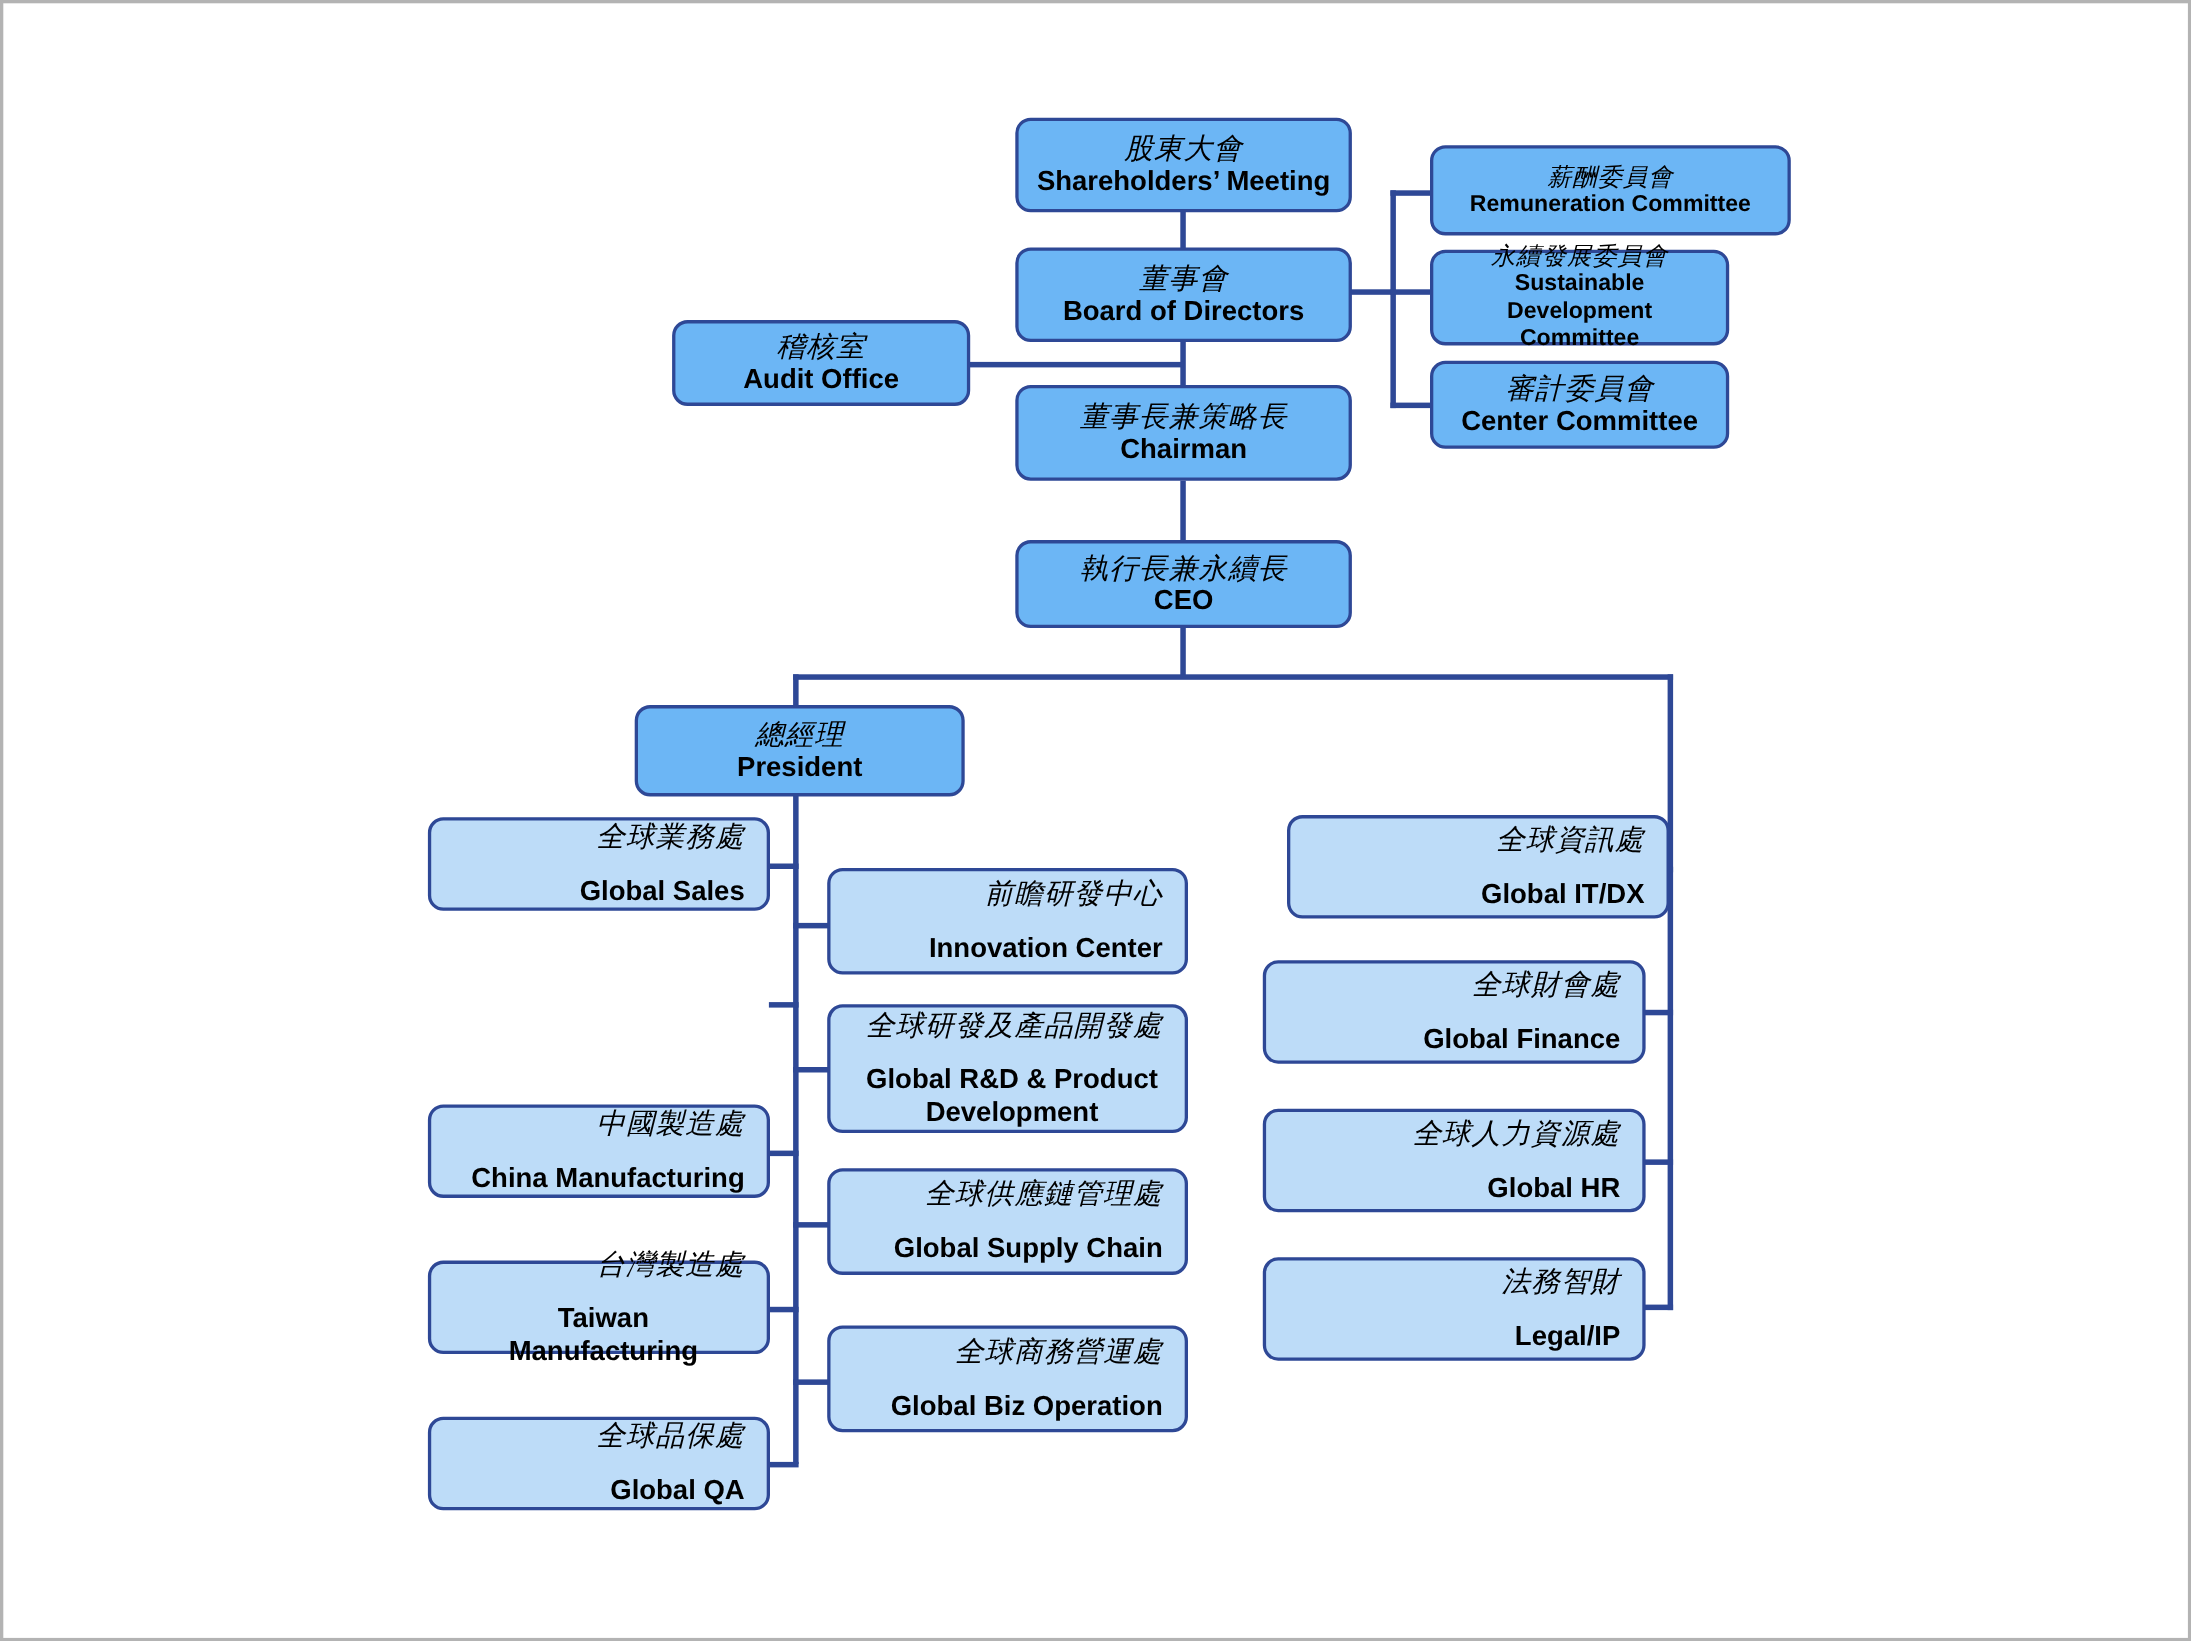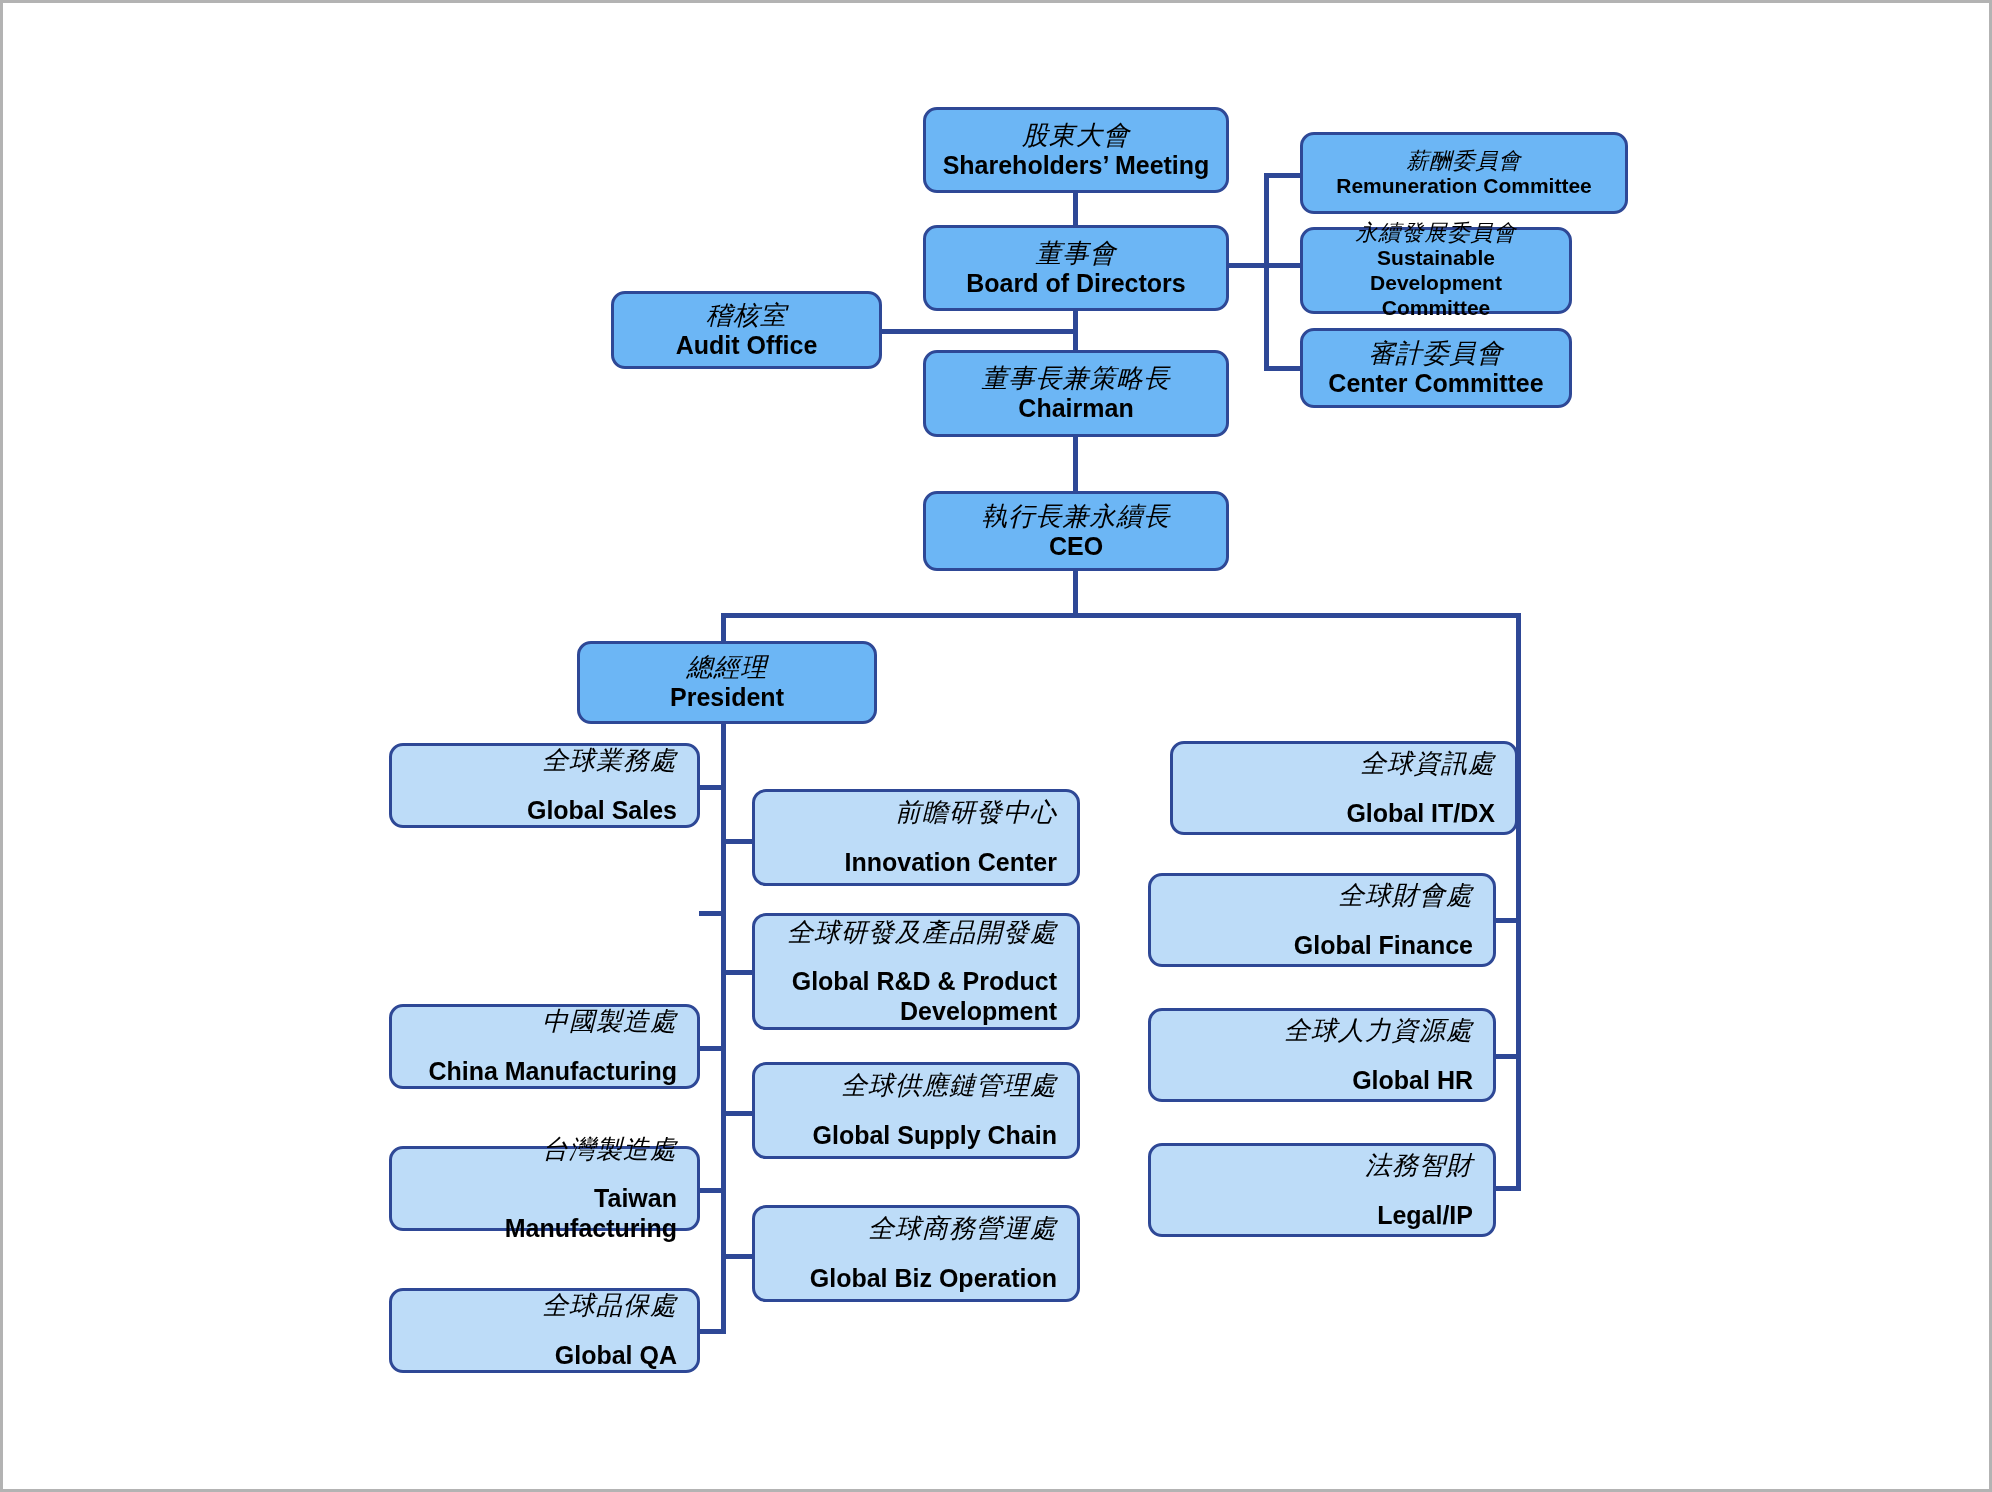--- a/index.html
+++ b/index.html
@@ -42,21 +42,21 @@
     font-size: 25px;
     font-weight: 700;
     color: #000000;
     letter-spacing: 0px;
   }
   .node.small .zh { font-size: 22px; }
   .node.small .en { font-size: 21px; }
   .fill-mid { background: #6cb6f5; }
   .fill-light { background: #bddcf8; }
   .align-center { align-items: center; text-align: center; padding: 0 10px; }
-  .align-right  { align-items: flex-end; text-align: right; padding: 0 20px 0 28px; gap: 20px; }
+  .align-right  { align-items: flex-end; text-align: center; padding: 0 20px 0 28px; gap: 20px; }
   .conn {
     position: absolute;
     background: #2e4896;
     z-index: 1;
   }
 </style>
 </head>
 <body>
 
 <div id="canvas">

